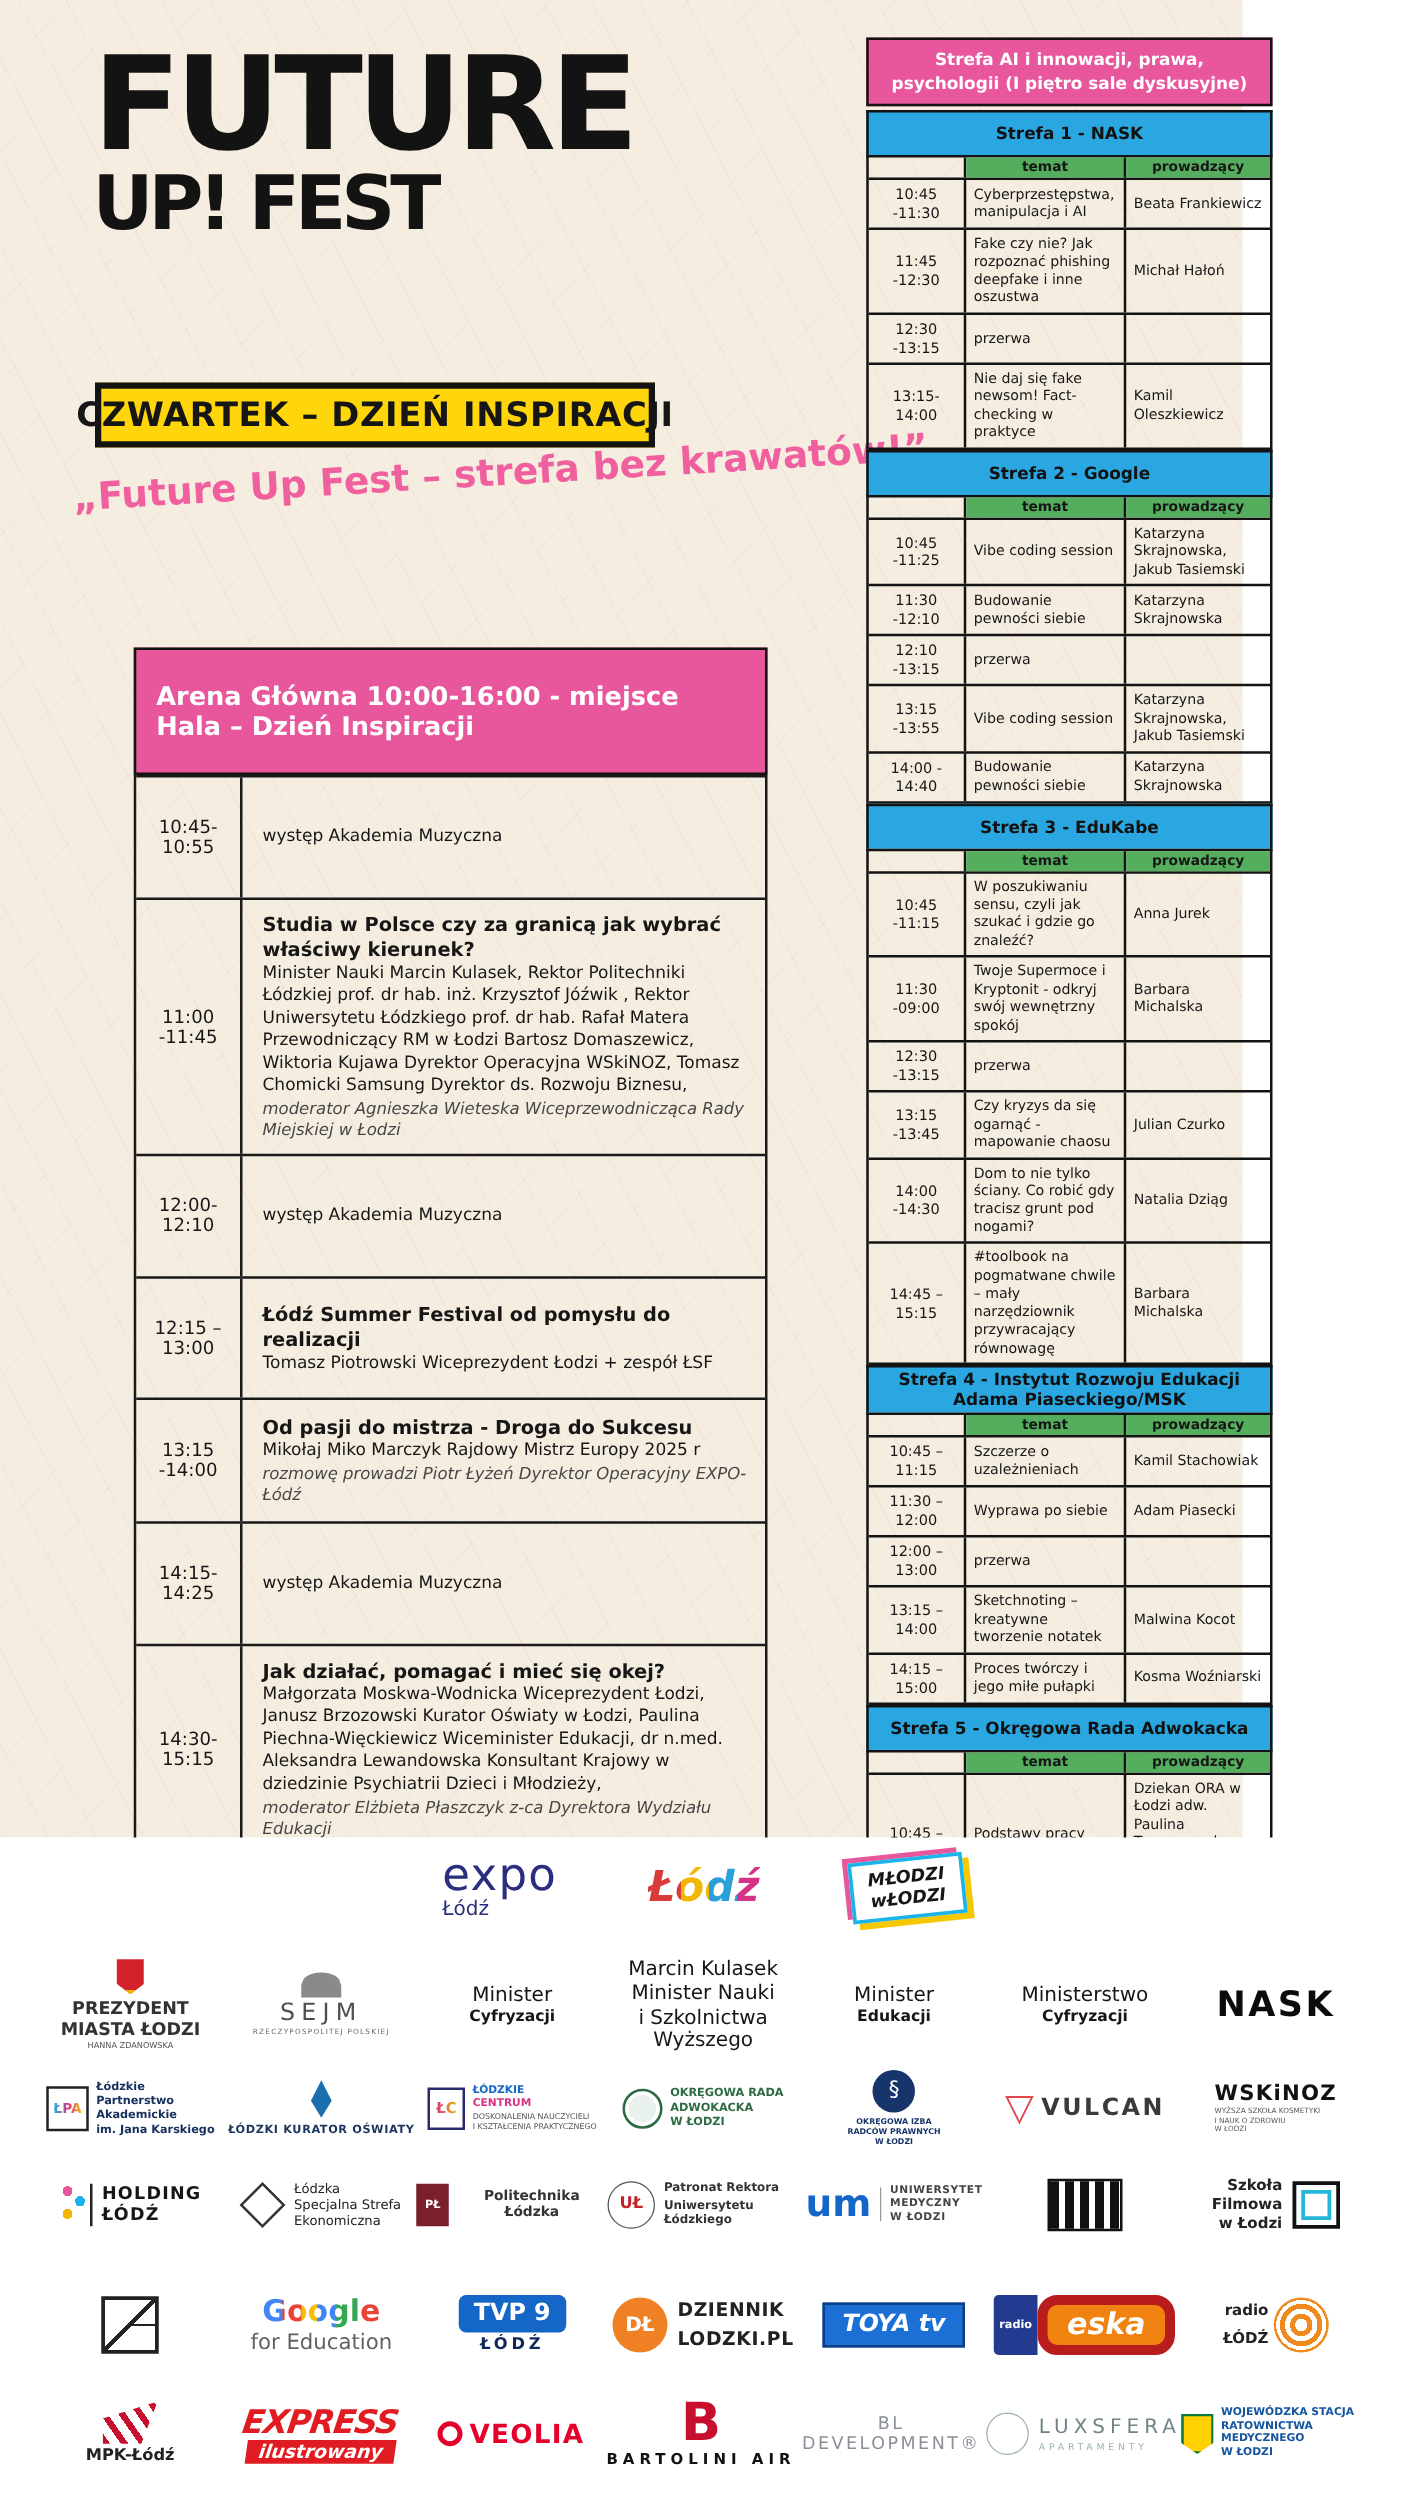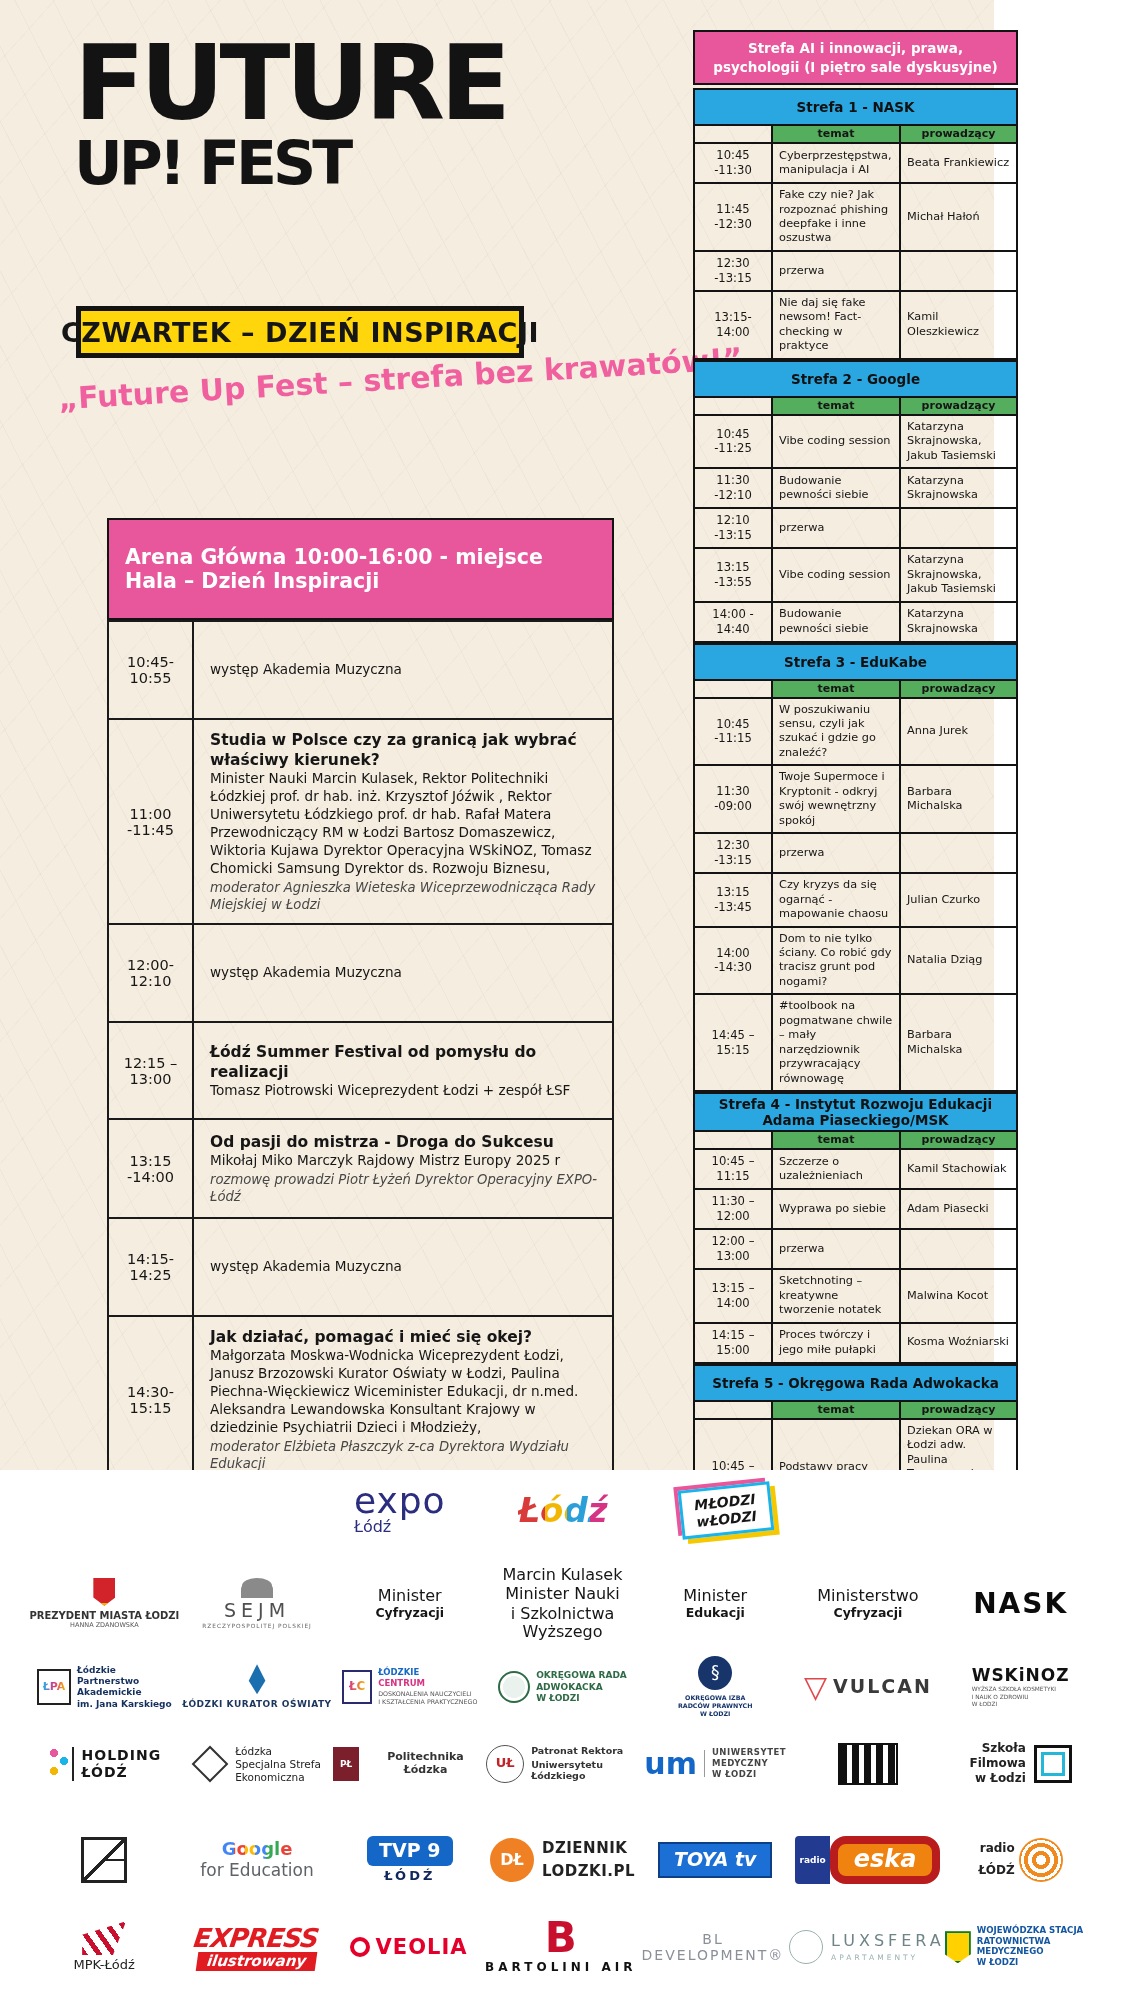--- a/index.html
+++ b/index.html
@@ -81,21 +81,21 @@
   .logo--lodz-city .l0 { font-size:34px; font-weight:bold; font-style:italic;
     background:linear-gradient(90deg,#d93a3a 0 30%,#f2b705 30% 55%,#2a9fd8 55% 80%,#d63384 80% 100%);
     -webkit-background-clip:text; background-clip:text; color:transparent; }
   .logo--mlodzi-w-lodzi { border:3px solid #1ab4ea; background:#fff; padding:5px 12px; transform:rotate(-6deg);
     box-shadow:5px 5px 0 #f5c800,-4px -4px 0 #e8579b; }
   .logo--mlodzi-w-lodzi .l0,.logo--mlodzi-w-lodzi .l1 { font-weight:bold; font-style:italic; font-size:14px; }
 
   
   .logo--prezydent-miasta-lodzi .li { display:block; width:22px; height:28px; background:#d2232a;
     clip-path:polygon(0 0,100% 0,100% 70%,50% 100%,0 70%); box-shadow:inset 0 -9px 0 -6px #f2b705; margin-bottom:3px; }
-  .logo--prezydent-miasta-lodzi .l0 { font-size:10px; color:#333; font-weight:bold; }
+  .logo--prezydent-miasta-lodzi .l0 { font-size:14px; color:#333; font-weight:bold; }
   .logo--prezydent-miasta-lodzi .l1 { font-size:6.5px; color:#555; }
   .logo--sejm .li { display:block; width:30px; height:16px; border-radius:50% 50% 0 0; background:#8a8a8a;
     box-shadow:0 3px 0 1px #8a8a8a; margin-bottom:5px; }
   .logo--sejm .l0 { font-size:19px; color:#4f4f4f; letter-spacing:5px; font-weight:500; }
   .logo--sejm .l1 { font-size:5.8px; color:#666; letter-spacing:1px; }
   .logo--minister-cyfryzacji .l1,.logo--minister-edukacji .l1,.logo--ministerstwo-cyfryzacji .l1 { font-size:12.5px; font-weight:bold; }
   .logo--nask .l0 { font-size:28px; font-weight:bold; letter-spacing:2px; color:#0b0b0b; }
 
   
   .logo--lodzkie-partnerstwo-akademickie { display:grid !important; grid-template-columns:auto auto; column-gap:6px;
@@ -170,21 +170,21 @@
   .logo--szkola-filmowa { display:grid !important; grid-template-columns:auto auto; column-gap:8px;
     text-align:right; justify-items:end; align-items:center; }
   .logo--szkola-filmowa .li { display:block; grid-column:2; grid-row:1/span 3; width:38px; height:38px;
     border:3px solid #111; box-shadow:inset 0 0 0 4px #fff, inset 0 0 0 7px #24b7d8; }
   .logo--szkola-filmowa span:not(.li) { grid-column:1; font-size:12px; font-weight:bold; color:#222; }
 
   
   .logo--square-mark .li { display:block; width:46px; height:46px; border:3px solid #222;
     background:linear-gradient(135deg,transparent 47%,#222 47% 53%,transparent 53%),
                linear-gradient(0deg,transparent 48%,#222 48% 52%,transparent 52%) right/50% 100% no-repeat; }
-  .logo--google .l0 { font-size:18px; font-weight:bold;
+  .logo--google .l0 { font-size:24px; font-weight:bold;
     background:linear-gradient(90deg,#4285F4 0 17%,#EA4335 17% 33%,#FBBC05 33% 47%,#4285F4 47% 63%,#34A853 63% 82%,#EA4335 82% 100%);
     -webkit-background-clip:text; background-clip:text; color:transparent; }
   .logo--google .l1 { font-size:17px; color:#5f6368; }
   .logo--tvp3 .l0 { background:#1467c6; color:#fff; font-weight:bold; font-size:19px; padding:4px 12px; border-radius:6px; }
   .logo--tvp3 .l1 { color:#12265e; font-weight:bold; font-size:13px; letter-spacing:3px; margin-top:2px; }
   .logo--dziennik-lodzki { display:grid !important; grid-template-columns:auto auto; column-gap:8px;
     text-align:left; justify-items:start; align-items:center; }
   .logo--dziennik-lodzki .li { display:flex; grid-row:1/span 2; width:44px; height:44px; border-radius:50%;
     background:#ef8023; color:#fff; align-items:center; justify-content:center; font-weight:bold; }
   .logo--dziennik-lodzki .li::before { content:"DŁ"; font-size:16px; }
@@ -199,21 +199,21 @@
   .logo--radio-lodz { display:grid !important; grid-template-columns:auto auto; column-gap:4px;
     align-items:center; justify-items:end; text-align:right; }
   .logo--radio-lodz .li { display:block; grid-column:2; grid-row:1/span 2; width:44px; height:44px; border-radius:50%;
     background:radial-gradient(circle,#fff 0 5px,#f08a1e 5px 9px,#fff 9px 13px,#f08a1e 13px 17px,#fff 17px 20px,#f08a1e 20px); }
   .logo--radio-lodz span:not(.li) { grid-column:1; font-weight:bold; color:#222; font-size:12px; }
 
   
   .logo--mpk .li { display:block; width:44px; height:34px;
     background:repeating-linear-gradient(55deg,#c8102e 0 5px,transparent 5px 12px);
     clip-path:polygon(0 40%,100% 0,70% 100%,0 100%); margin-bottom:2px; }
-  .logo--mpk .l0 { font-size:13px; font-weight:normal; color:#222; }
+  .logo--mpk .l0 { font-size:13px; font-weight:bold; color:#222; }
   .logo--express .l0 { color:#e01b22; font-weight:bold; font-style:italic; font-size:26px; transform:skew(-8deg); letter-spacing:-1px; }
   .logo--express .l1 { background:#e01b22; color:#fff; font-weight:bold; font-style:italic; font-size:15px;
     padding:1px 10px; transform:skew(-8deg); margin-top:-3px; }
   .logo--veolia { flex-direction:row; gap:6px; }
   .logo--veolia .li { display:block; width:20px; height:20px; border:4px solid #e4002b; border-radius:50%; }
   .logo--veolia .l0 { color:#e4002b; font-weight:bold; font-size:21px; letter-spacing:1px; }
   .logo--bartolini .l0 { color:#c8102e; font-weight:bold; font-size:42px; line-height:.85; }
   .logo--bartolini .l1 { color:#111; font-size:12px; letter-spacing:4px; font-weight:bold; margin-top:4px; }
   .logo--bl .l0 { color:#8a8f98; font-size:14px; letter-spacing:2px; }
   .logo--luxsfera { display:grid !important; grid-template-columns:auto auto; column-gap:8px;

